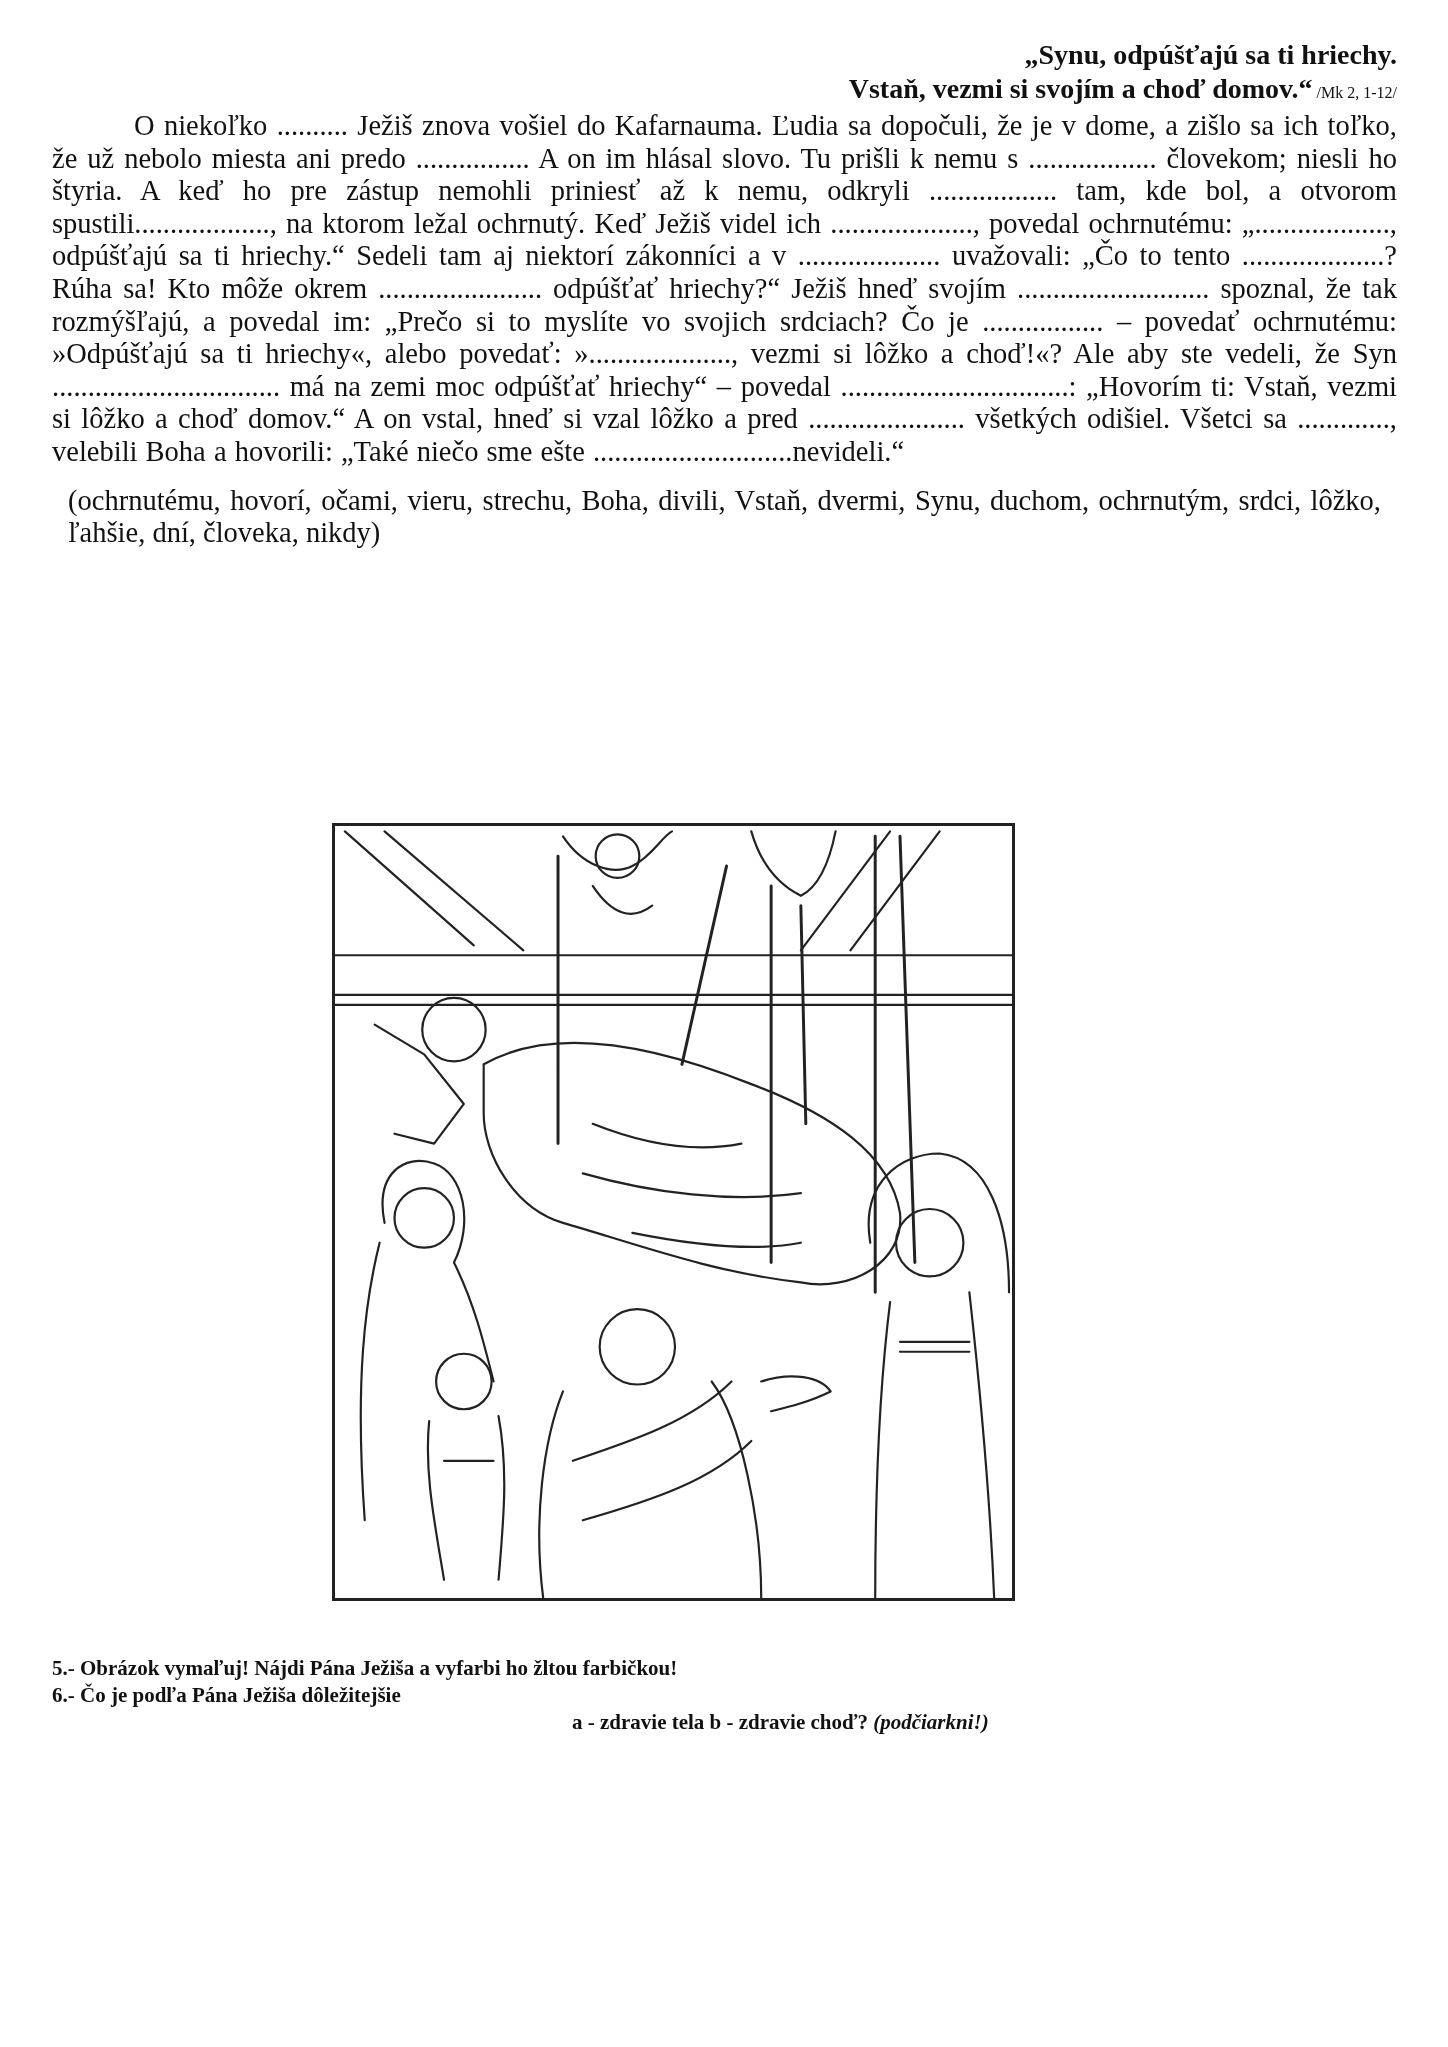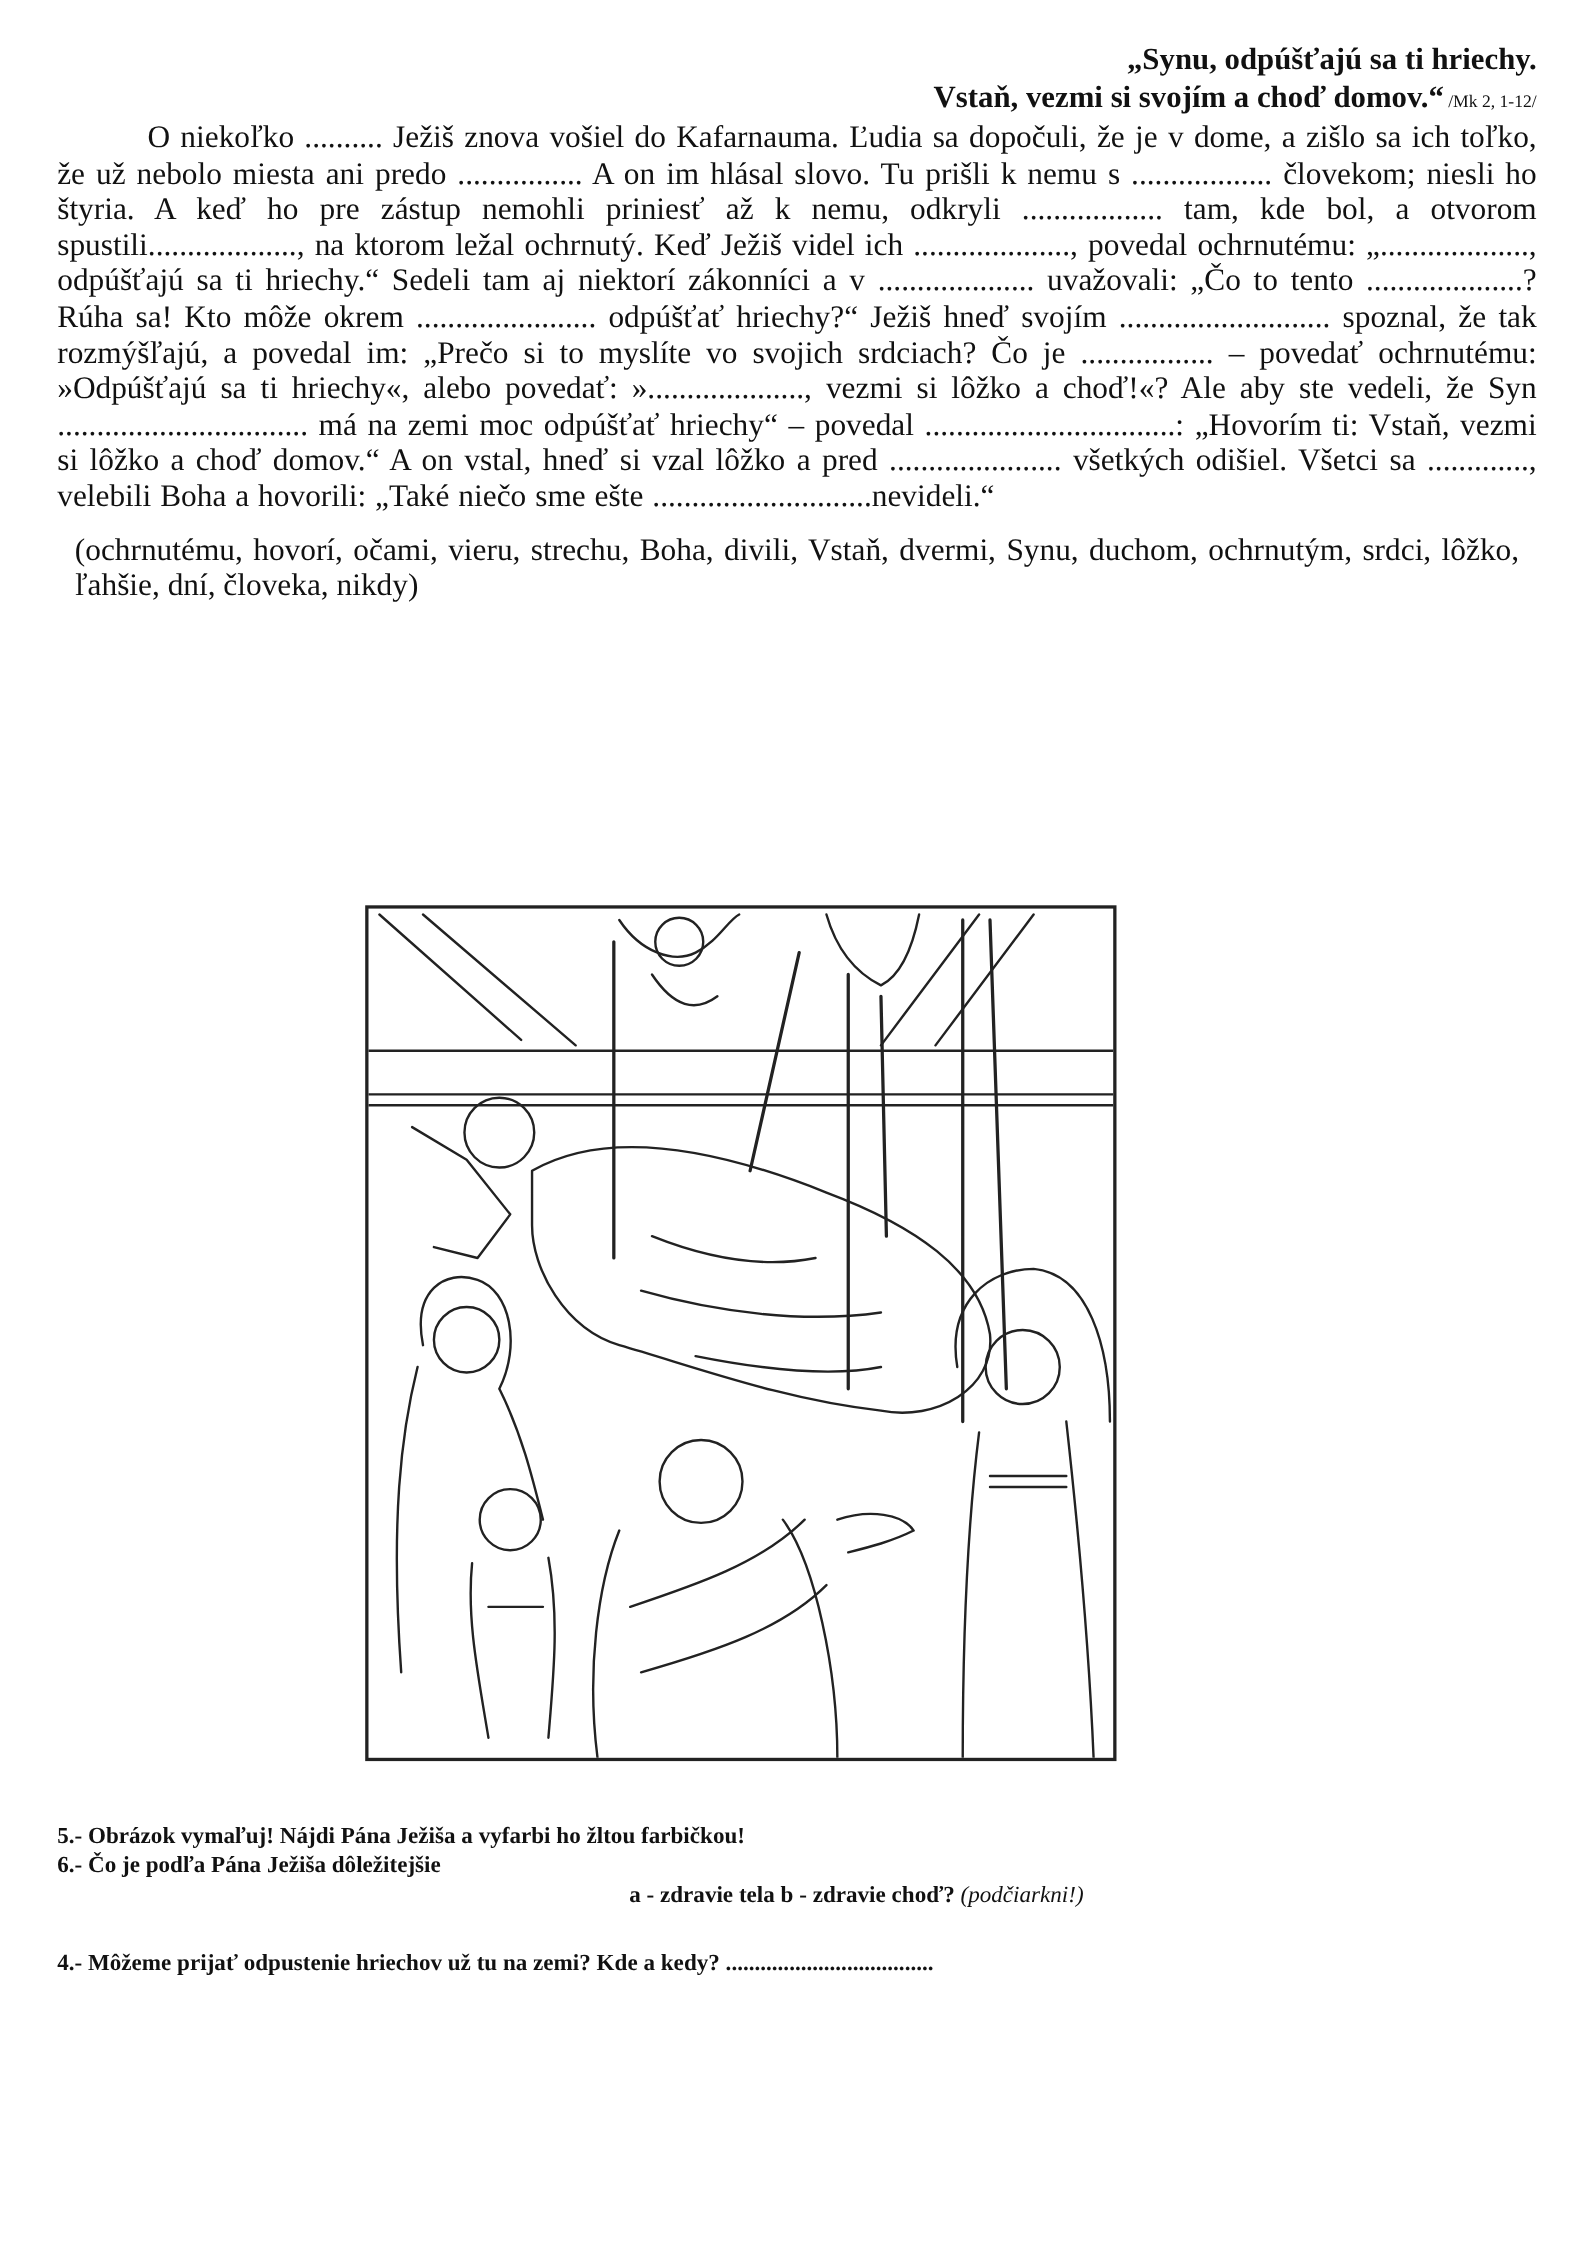--- a/index.html
+++ b/index.html
@@ -20,21 +20,21 @@
   .task-1 { margin-top: 50px; font-weight: bold; font-size: 21px; line-height: 26px; }
   .word-bank { font-size: 28.5px; line-height: 32.6px; text-align: justify; margin: 16px; }
   .figure {
     position: absolute; left: 332px; top: 823px; width: 683px; height: 778px;
     border: 3px solid #222; box-sizing: border-box; background: #fff;
   }
   .figure svg { width: 100%; height: 100%; display: block; }
   .tasks { position: absolute; left: 52px; top: 1655px; width: 1345px; font-weight: bold; font-size: 21px; line-height: 27px; }
   .tasks .line { white-space: nowrap; }
   .tasks .indent-ab { padding-left: 520px; }
-  .tasks .hint { font-style: italic; font-weight: normal; }
+  .tasks .hint { font-style: italic; font-weight: bold; }
   .tasks .q4 { margin-top: 35px; }
 </style>
 </head>
 <body>
 
 <div class="page">
   <p class="title">„Synu, odpúšťajú sa ti hriechy.</p>
   <p class="title"><span>Vstaň, vezmi si svojím a choď domov.“</span><span class="ref"> /Mk 2, 1-12/</span></p>
 
   <p class="body-text">O niekoľko .......... Ježiš znova vošiel do Kafarnauma. Ľudia sa dopočuli, že je v dome, a zišlo sa ich toľko, že už nebolo miesta ani predo ................ A on im hlásal slovo. Tu prišli k nemu s .................. človekom; niesli ho štyria. A keď ho pre zástup nemohli priniesť až k nemu, odkryli .................. tam, kde bol, a otvorom spustili..................., na ktorom ležal ochrnutý. Keď Ježiš videl ich ...................., povedal ochrnutému: „..................., odpúšťajú sa ti hriechy.“ Sedeli tam aj niektorí zákonníci a v .................... uvažovali: „Čo to tento ....................? Rúha sa! Kto môže okrem ....................... odpúšťať hriechy?“ Ježiš hneď svojím ........................... spoznal, že tak rozmýšľajú, a povedal im: „Prečo si to myslíte vo svojich srdciach? Čo je ................. – povedať ochrnutému: »Odpúšťajú sa ti hriechy«, alebo povedať: »...................., vezmi si lôžko a choď!«? Ale aby ste vedeli, že Syn ................................ má na zemi moc odpúšťať hriechy“ – povedal ................................: „Hovorím ti: Vstaň, vezmi si lôžko a choď domov.“ A on vstal, hneď si vzal lôžko a pred ...................... všetkých odišiel. Všetci sa ............., velebili Boha a hovorili: „Také niečo sme ešte ............................nevideli.“</p>
@@ -72,14 +72,13 @@
 
     <circle cx="600" cy="420" r="34"></circle>
     <path d="M540 420 C530 360 570 330 610 330 C660 335 680 400 680 470 M560 480 C550 560 545 660 545 778 M640 470 C650 560 660 660 665 778 M570 520 L640 520 M570 530 L640 530"></path>
   </svg>
 </div>
 
 <div class="tasks">
   <div class="line">5.- Obrázok vymaľuj! Nájdi Pána Ježiša a vyfarbi ho žltou farbičkou!</div>
   <div class="line">6.- Čo je podľa Pána Ježiša dôležitejšie</div>
   <div class="line indent-ab"><span>a - zdravie tela   b - zdravie choď?</span><span class="hint"> (podčiarkni!)</span></div>
-  <div class="line q4"><span>4.- Môžeme prijať odpustenie hriechov už tu na zemi? Kde a kedy?</span><span>  ....................................</span></div>
 </div>
 
 </body></html>

